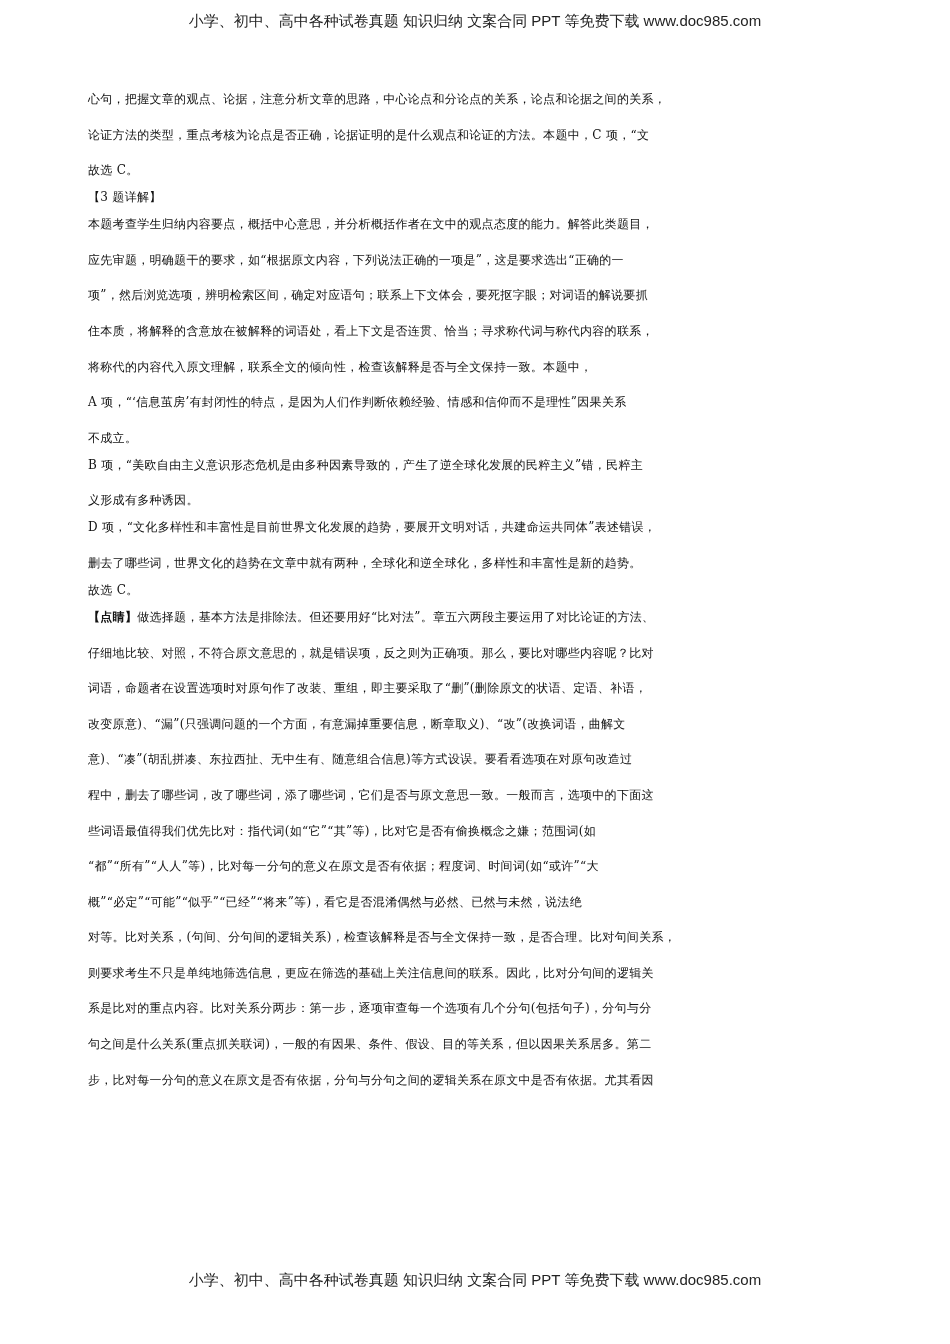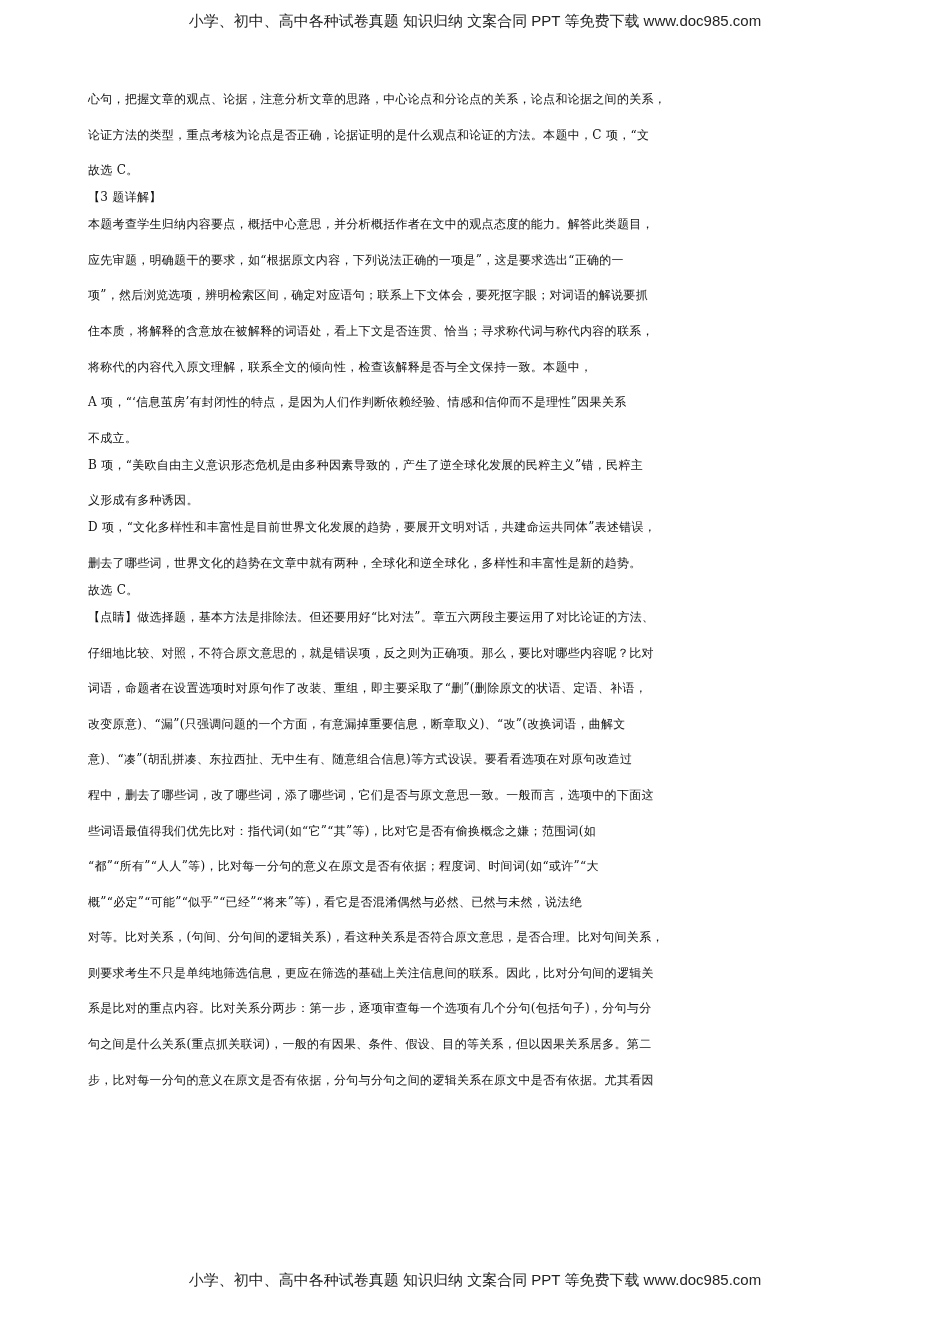--- a/index.html
+++ b/index.html
@@ -5,21 +5,21 @@
   html, body { margin: 0; padding: 0; background: #ffffff; }
   body { width: 950px; height: 1344px; position: relative; overflow: hidden;
          font-family: "DejaVu Serif", "Liberation Serif", serif; color: #111; }
   .header, .footer { position: absolute; left: 0; width: 950px; text-align: center;
          font-family: Liberation Sans, sans-serif; font-size: 15px; color: #222; }
   .header { top: 12px; }
   .footer { top: 1271px; }
   .content { position: absolute; left: 88px; top: 86px; width: 780px; }
   .line { height: 35.6px; line-height: 26px; font-size: 12px; white-space: nowrap; letter-spacing: 0.3px; }
   .line.short { height: 27px; }
-  .bold { font-weight: normal; margin-top: 37px; }
+  .bold { font-weight: bold; margin-top: 37px; }
 </style>
 </head>
 <body>
 
 <div class="header">小学、初中、高中各种试卷真题 知识归纳 文案合同 PPT 等免费下载   www.doc985.com</div>
 
 <div class="content">
   <div class="line">心句，把握文章的观点、论据，注意分析文章的思路，中心论点和分论点的关系，论点和论据之间的关系，</div>
   <div class="line">论证方法的类型，重点考核为论点是否正确，论据证明的是什么观点和论证的方法。本题中，C 项，“文</div>
   <div class="line short">故选 C。</div>
@@ -40,20 +40,20 @@
     <span class="bold">【点睛】</span><span>做选择题，基本方法是排除法。但还要用好“比对法”。章五六两段主要运用了对比论证的方法、</span>
   </div>
   <div class="line">仔细地比较、对照，不符合原文意思的，就是错误项，反之则为正确项。那么，要比对哪些内容呢？比对</div>
   <div class="line">词语，命题者在设置选项时对原句作了改装、重组，即主要采取了“删”(删除原文的状语、定语、补语，</div>
   <div class="line">改变原意)、“漏”(只强调问题的一个方面，有意漏掉重要信息，断章取义)、“改”(改换词语，曲解文</div>
   <div class="line">意)、“凑”(胡乱拼凑、东拉西扯、无中生有、随意组合信息)等方式设误。要看看选项在对原句改造过</div>
   <div class="line">程中，删去了哪些词，改了哪些词，添了哪些词，它们是否与原文意思一致。一般而言，选项中的下面这</div>
   <div class="line">些词语最值得我们优先比对：指代词(如“它”“其”等)，比对它是否有偷换概念之嫌；范围词(如</div>
   <div class="line">“都”“所有”“人人”等)，比对每一分句的意义在原文是否有依据；程度词、时间词(如“或许”“大</div>
   <div class="line">概”“必定”“可能”“似乎”“已经”“将来”等)，看它是否混淆偶然与必然、已然与未然，说法绝</div>
-  <div class="line">对等。比对关系，(句间、分句间的逻辑关系)，看这种关系是否符合原文意思，是否合理。比对句间关系，</div>
+  <div class="line">对等。比对关系，(句间、分句间的逻辑关系)，检查该解释是否与全文保持一致，是否合理。比对句间关系，</div>
   <div class="line">则要求考生不只是单纯地筛选信息，更应在筛选的基础上关注信息间的联系。因此，比对分句间的逻辑关</div>
   <div class="line">系是比对的重点内容。比对关系分两步：第一步，逐项审查每一个选项有几个分句(包括句子)，分句与分</div>
   <div class="line">句之间是什么关系(重点抓关联词)，一般的有因果、条件、假设、目的等关系，但以因果关系居多。第二</div>
   <div class="line">步，比对每一分句的意义在原文是否有依据，分句与分句之间的逻辑关系在原文中是否有依据。尤其看因</div>
 </div>
 
 <div class="footer">小学、初中、高中各种试卷真题 知识归纳 文案合同 PPT 等免费下载   www.doc985.com</div>
 
 </body></html>

